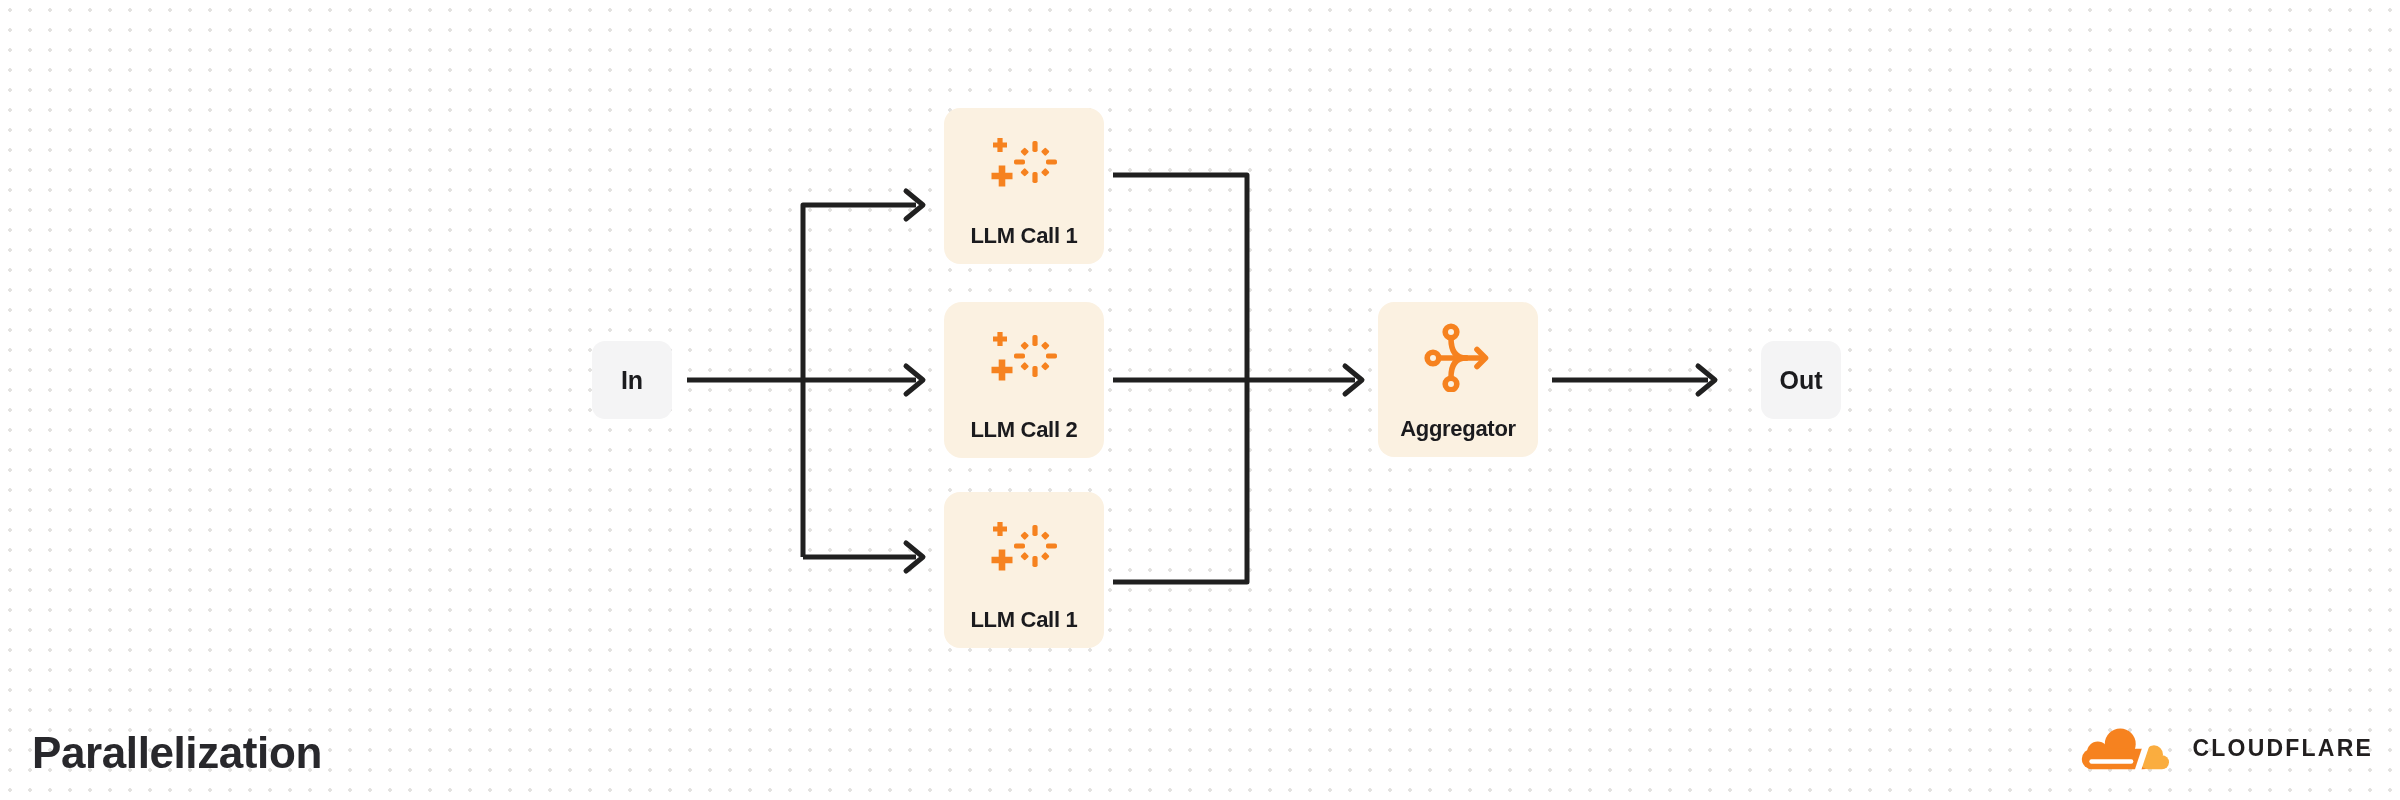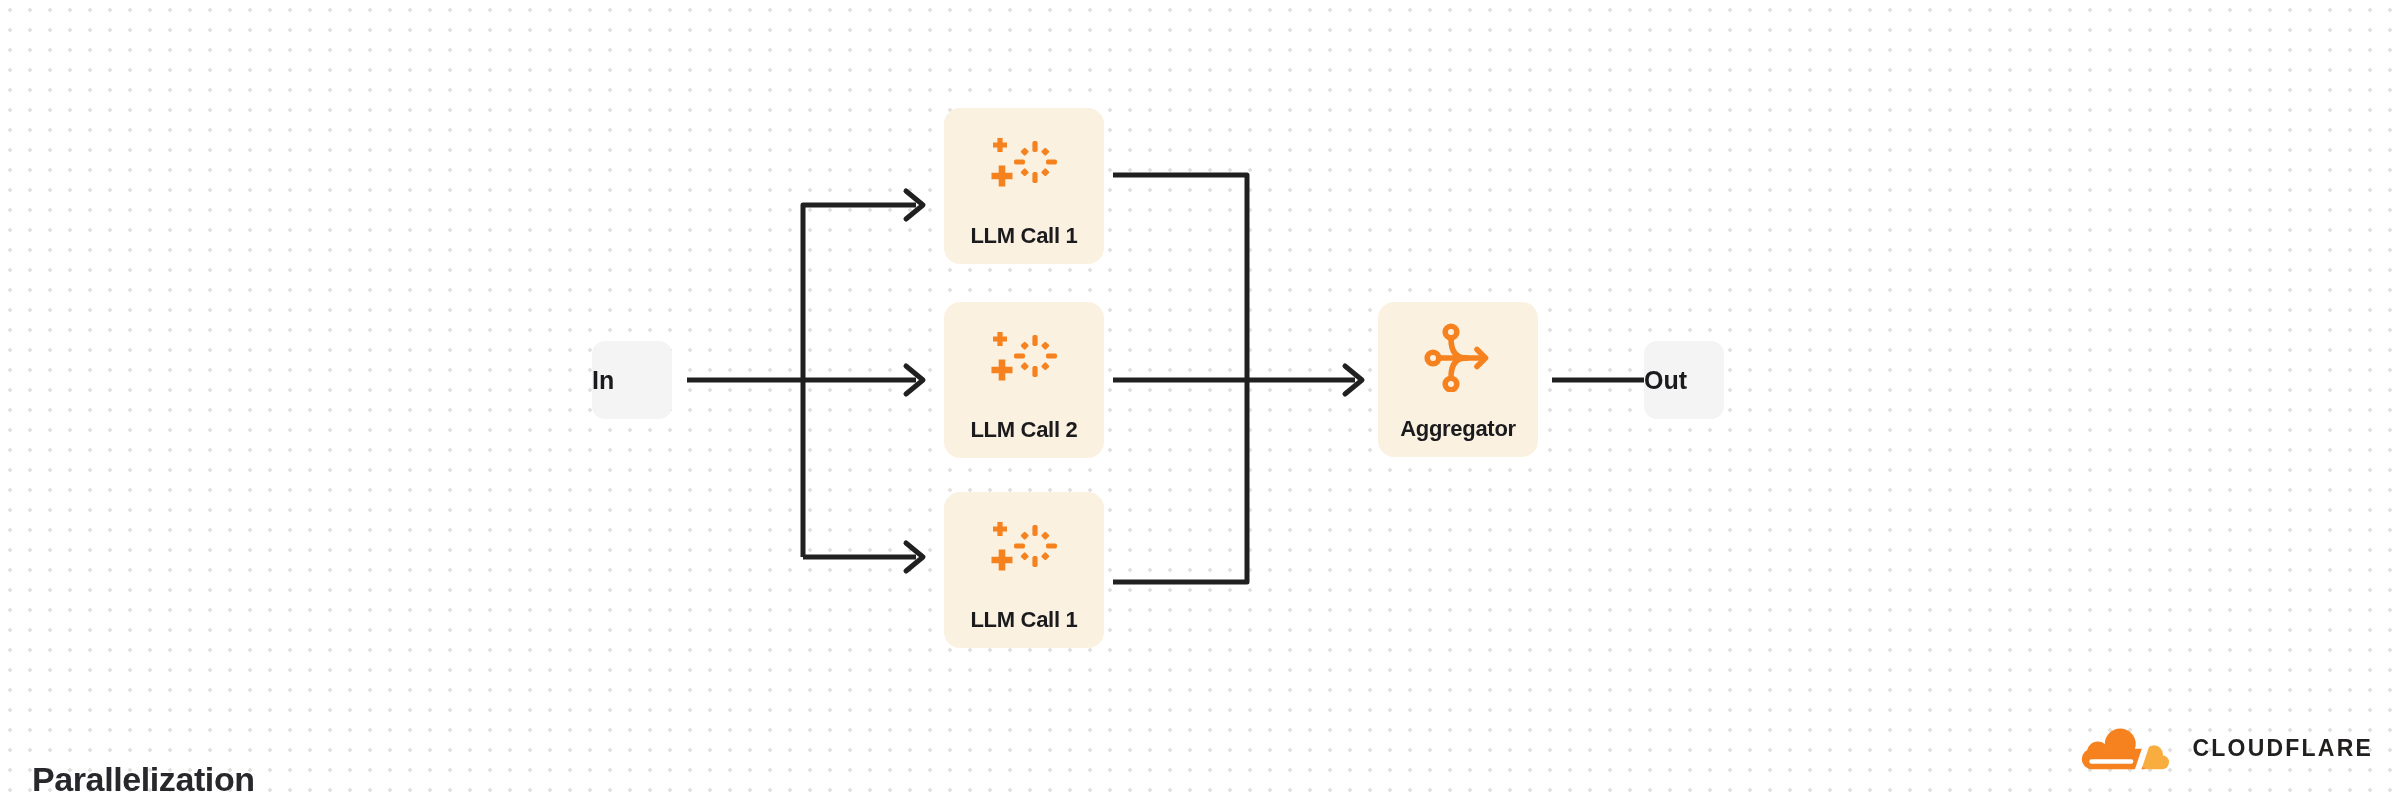--- a/index.html
+++ b/index.html
@@ -23,28 +23,28 @@
     border-radius:16px; display:flex; flex-direction:column; align-items:center;
   }
   .node .icon{margin-top:26px;}
   .node-label{
     position:absolute; bottom:15px; width:100%; text-align:center;
     font-size:22px; font-weight:700; color:var(--text); letter-spacing:-0.3px;
     white-space:nowrap;
   }
   .io{
     position:absolute; width:80px; height:78px; background:var(--ioFill);
-    border-radius:13px; display:flex; align-items:center; justify-content:flex-start;
+    border-radius:13px; display:flex; align-items:center; justify-content:center;
     font-size:25px; font-weight:700; color:var(--text);
   }
   .accent-fill{fill:var(--accent);}
   .accent-stroke{stroke:var(--accent);fill:none;}
   #diagram-title{
-    position:absolute; left:32px; top:728px; font-size:34px; font-weight:700;
-    color:var(--title); letter-spacing:-0.4px;margin-top:32px;
+    position:absolute; left:32px; top:728px; font-size:44px; font-weight:700;
+    color:var(--title); letter-spacing:-0.4px;
   }
   #brand{
     position:absolute; right:27px; top:721px; height:58px;
     display:flex; align-items:center; gap:24px;
   }
   #brand-wordmark{
     font-size:23px; font-weight:800; letter-spacing:2.2px; color:var(--wordmark);
     padding-bottom:4px;
   }
 </style>
@@ -68,21 +68,21 @@
     <path class="edge" d="M 1113 380 H 1355"></path>
     <path class="head" d="M 1345 366 L 1362 380 L 1345 394"></path>
 
     <path class="edge" d="M 1552 380 H 1708"></path>
     <path class="head" d="M 1698 366 L 1715 380 L 1698 394"></path>
   </svg>
 
   <div class="io" style="left:592px;top:341px;">
     <span>In</span>
   </div>
-  <div class="io" style="left:1644px;top:341px;">
+  <div class="io" style="left:1761px;top:341px;">
     <span>Out</span>
   </div>
 
   <div class="node" style="left:944px;top:108px;">
     <svg class="icon" width="68" height="56" viewBox="0 0 68 56">
       <g class="accent-fill">
         <rect x="42.4" y="7" width="5.2" height="11" rx="1.8"></rect>
         <rect x="42.4" y="38" width="5.2" height="11" rx="1.8"></rect>
         <rect x="24" y="25.4" width="11" height="5.2" rx="1.8"></rect>
         <rect x="56" y="25.4" width="11" height="5.2" rx="1.8"></rect>
@@ -90,21 +90,21 @@
         <rect x="52.2" y="14.6" width="6.2" height="6.2" rx="1.2" transform="rotate(45 55.3 17.7)"></rect>
         <rect x="31.6" y="35.2" width="6.2" height="6.2" rx="1.2" transform="rotate(45 34.7 38.3)"></rect>
         <rect x="52.2" y="35.2" width="6.2" height="6.2" rx="1.2" transform="rotate(45 55.3 38.3)"></rect>
         <path d="M 7.4 4 h 5.2 v 4.4 H 17 v 5.2 h -4.4 v 4.4 H 7.4 v -4.4 H 3 V 8.4 h 4.4 z"></path>
         <path d="M 8.7 31.5 h 6.6 v 7.2 h 7.2 v 6.6 h -7.2 v 7.2 H 8.7 v -7.2 H 1.5 v -6.6 h 7.2 z"></path>
       </g>
     </svg>
     <div class="node-label">LLM Call 1</div>
   </div>
 
-  <div class="node" style="left:944px;top:302px;">
+  <div class="node" style="left:944px;top:302px;border-radius:18px;">
     <svg class="icon" width="68" height="56" viewBox="0 0 68 56">
       <g class="accent-fill">
         <rect x="42.4" y="7" width="5.2" height="11" rx="1.8"></rect>
         <rect x="42.4" y="38" width="5.2" height="11" rx="1.8"></rect>
         <rect x="24" y="25.4" width="11" height="5.2" rx="1.8"></rect>
         <rect x="56" y="25.4" width="11" height="5.2" rx="1.8"></rect>
         <rect x="31.6" y="14.6" width="6.2" height="6.2" rx="1.2" transform="rotate(45 34.7 17.7)"></rect>
         <rect x="52.2" y="14.6" width="6.2" height="6.2" rx="1.2" transform="rotate(45 55.3 17.7)"></rect>
         <rect x="31.6" y="35.2" width="6.2" height="6.2" rx="1.2" transform="rotate(45 34.7 38.3)"></rect>
         <rect x="52.2" y="35.2" width="6.2" height="6.2" rx="1.2" transform="rotate(45 55.3 38.3)"></rect>

